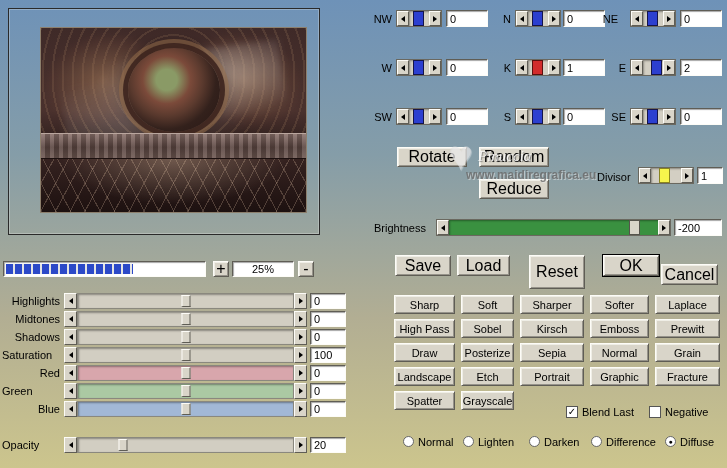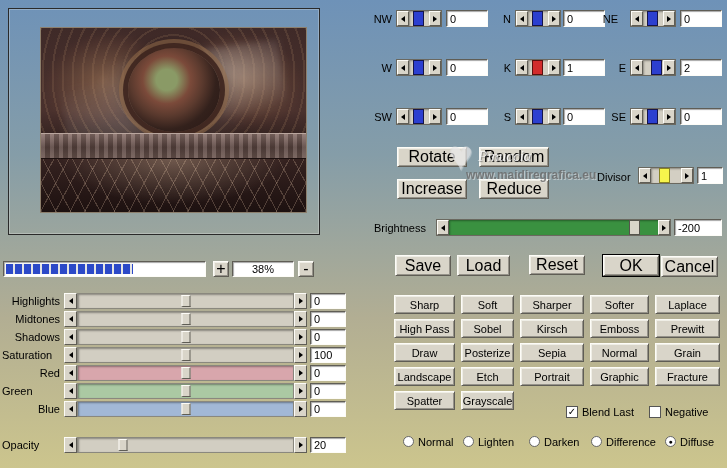--- a/index.html
+++ b/index.html
@@ -100,21 +100,21 @@
       <div class="mantel"></div>
       <div class="floor"></div>
     </div>
   </div>
 
   <div class="field zbar">
     <div class="zfill"></div>
   </div>
   <div class="btn" style="left:213px;top:261px;width:16px;height:16px">+</div>
   <div class="field" style="left:232px;top:261px;width:62px;height:16px;justify-content:center">
-      <span>38%</span>
+      <span>25%</span>
     </div>
   <div class="btn" style="left:298px;top:261px;width:16px;height:16px">-</div>
 
   <div class="lbl" style="left:352px;top:13px;width:40px;text-align:right">NW</div>
   <div class="sb" style="left:396px;top:10px;width:46px">
     <span class="sb-btn">
         <i class="tl"></i>
       </span>
     <span class="sb-ch">
         <span class="sb-th" style="left:4px"></span>
@@ -250,21 +250,20 @@
     <span class="sb-btn">
         <i class="tr"></i>
       </span>
   </div>
   <div class="field" style="left:680px;top:108px;width:42px">
       <span>0</span>
     </div>
 
   <div class="btn" style="left:397px;top:147px;width:70px;height:20px">Rotate</div>
   <div class="btn" style="left:479px;top:147px;width:70px;height:20px">Random</div>
-  <div class="btn" style="left:397px;top:179px;width:70px;height:20px">Increase</div>
   <div class="btn" style="left:479px;top:179px;width:70px;height:20px">Reduce</div>
 
   <div class="lbl" style="left:597px;top:171px">Divisor</div>
   <div class="sb" style="left:638px;top:167px;width:56px">
     <span class="sb-btn">
         <i class="tl"></i>
       </span>
     <span class="sb-ch">
         <span class="sb-th yellow" style="left:8px"></span>
       </span>
@@ -291,23 +290,23 @@
     <span class="sb-btn">
         <i class="tr"></i>
       </span>
   </div>
   <div class="field" style="left:674px;top:219px;width:48px">
       <span>-200</span>
     </div>
 
   <div class="btn" style="left:395px;top:255px;width:56px;height:21px">Save</div>
   <div class="btn" style="left:457px;top:255px;width:53px;height:21px">Load</div>
-  <div class="btn" style="left:529px;top:255px;width:56px;height:20px">Reset</div>
+  <div class="btn" style="left:529px;top:255px;width:56px;height:34px">Reset</div>
   <div class="btn" style="left:603px;top:255px;width:56px;height:21px;box-shadow:0 0 0 1px #000, inset 1px 1px 0 #efeee6, inset -1px -1px 0 #96938a">OK</div>
-  <div class="btn" style="left:661px;top:256px;width:57px;height:21px">Cancel</div>
+  <div class="btn" style="left:661px;top:264px;width:57px;height:21px">Cancel</div>
 
   <div class="fgrid">
     <div class="fbtn">Sharp</div>
     <div class="fbtn">Soft</div>
     <div class="fbtn">Sharper</div>
     <div class="fbtn">Softer</div>
     <div class="fbtn">Laplace</div>
     <div class="fbtn">High Pass</div>
     <div class="fbtn">Sobel</div>
     <div class="fbtn">Kirsch</div>

